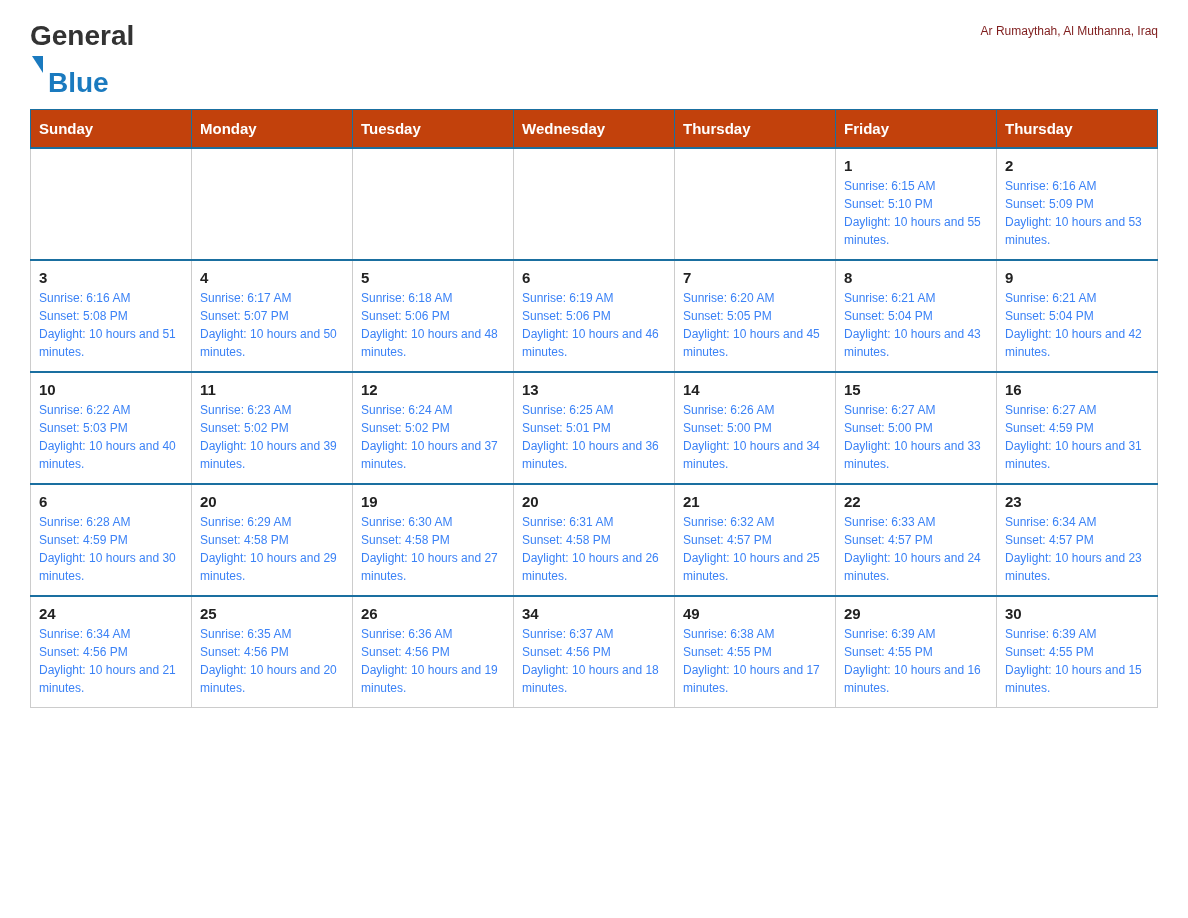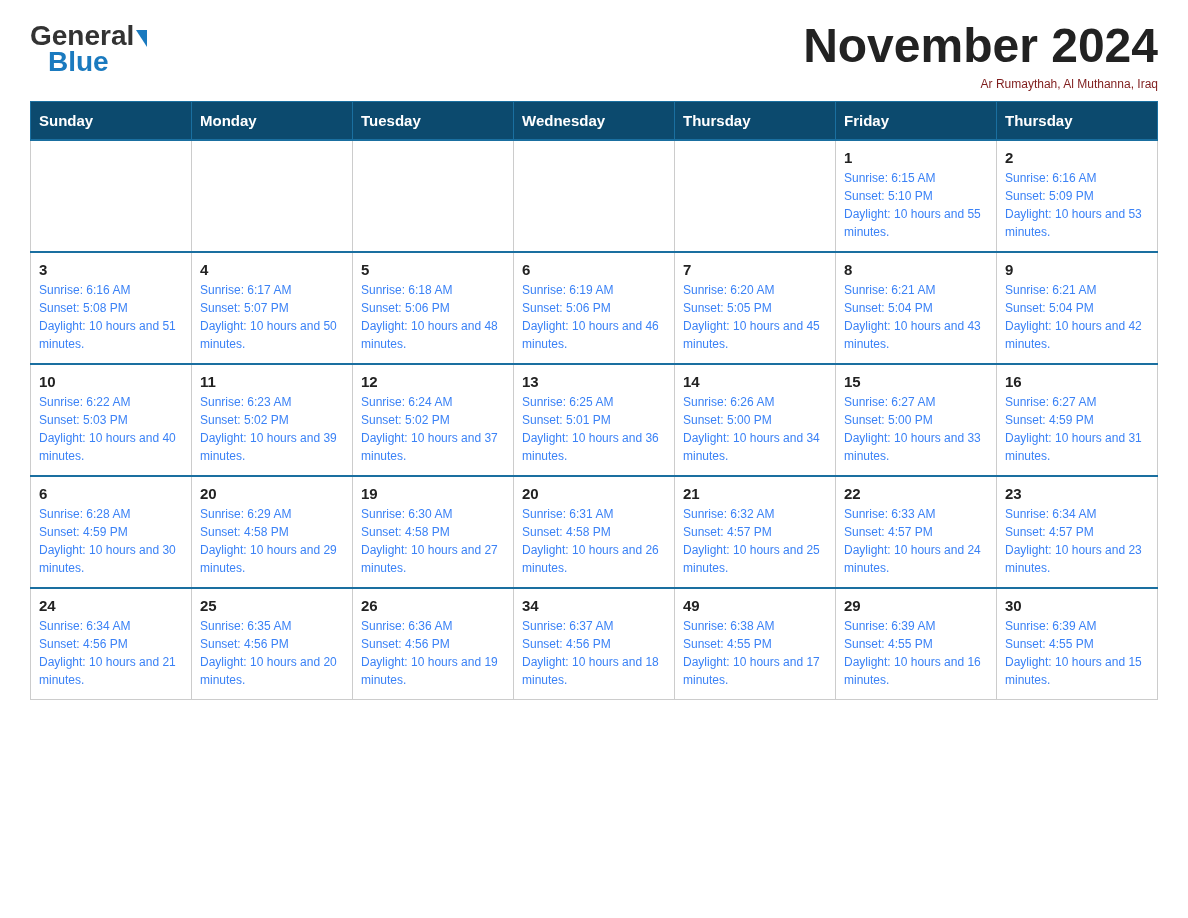--- a/index.html
+++ b/index.html
@@ -34,21 +34,21 @@
       font-size: 12px;
       color: #7f1d1d;
       margin-top: 4px;
     }
     .calendar {
       width: 100%;
       border-collapse: collapse;
       margin-top: 10px;
     }
     .calendar thead tr th {
-      background-color: #0c4a6e;
+      background-color: #c2410c;
       color: #fff;
       font-size: 15px;
       font-weight: bold;
       padding: 10px 8px;
       text-align: left;
       border: 1px solid #1a6fa0;
     }
     .calendar tbody tr td {
       vertical-align: top;
       padding: 8px 8px 10px 8px;
@@ -74,28 +74,27 @@
     .empty-cell {
       background: #fff;
       border-top: 2px solid #1a6fa0;
     }
   </style>
 </head>
 <body>
 
 <div class="header" data-name="page-header">
   <div class="logo" data-name="logo">
-    <div style="display:flex;align-items:center;" data-name="logo-top-row">
+    <div style="display:flex;align-items:flex-start;flex-direction:column;" data-name="logo-top-row">
       <span style="font-size:28px;font-weight:bold;color:#333;" data-name="logo-general">General</span>
       <span style="display:inline-block;width:0;height:0;border-left:11px solid transparent;border-right:0;border-top:17px solid #1a7abf;margin-left:2px;margin-top:4px;" data-name="logo-triangle-icon"></span>
     </div>
     <div style="font-size:28px;font-weight:bold;color:#1a7abf;margin-top:-6px;margin-left:18px;" data-name="logo-blue">Blue</div>
   </div>
   <div class="title-block" data-name="title-block">
-    <div class="month-year" data-name="month-year-title">November 2024</div>
     <div class="location" data-name="location-subtitle">Ar Rumaythah, Al Muthanna, Iraq</div>
   </div>
 </div>
 
 <table class="calendar" data-name="calendar-table">
   <thead>
     <tr data-name="calendar-header-row">
     <th data-name="day-of-week-header">Sunday</th>
         <th data-name="day-of-week-header">Monday</th>
         <th data-name="day-of-week-header">Tuesday</th>

